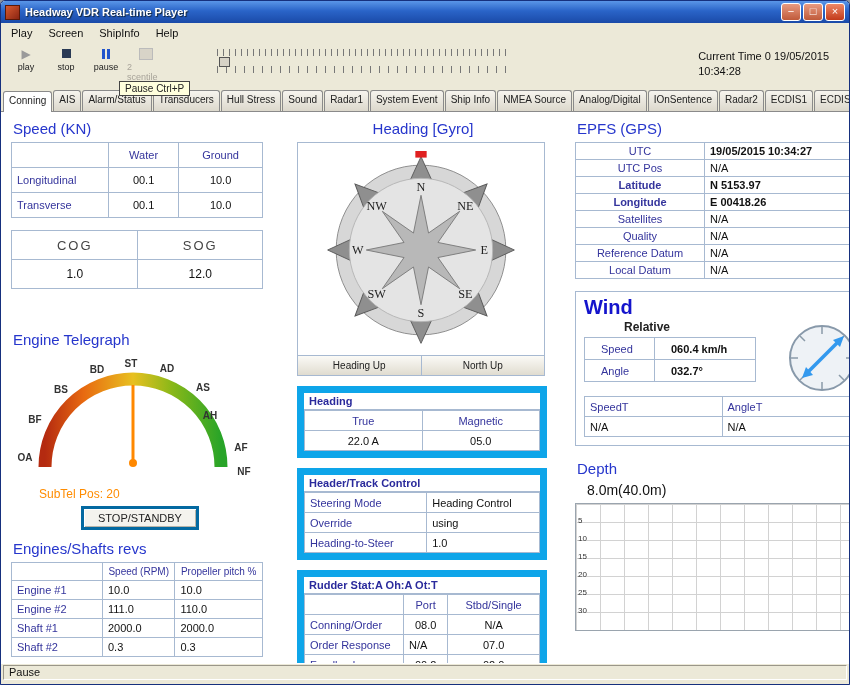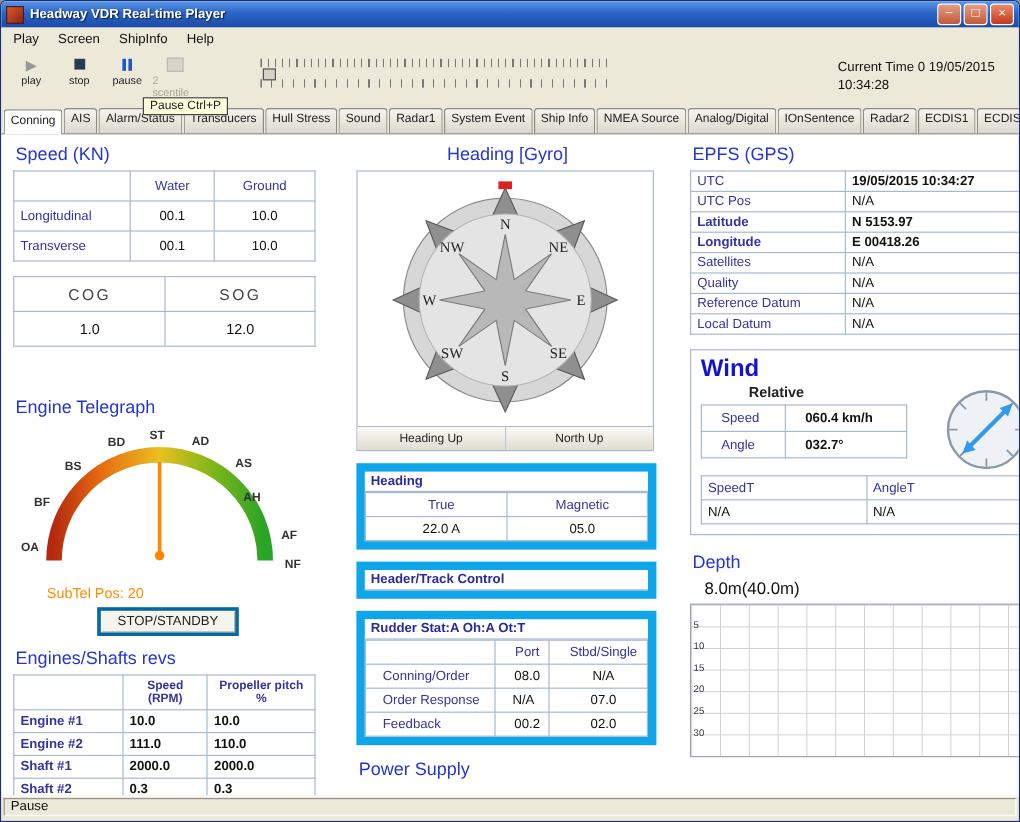--- a/index.html
+++ b/index.html
@@ -63,44 +63,44 @@
   .csv{font-size:12px;color:#111;}
   
   .ttitle{margin-top:42px;}
   .gauge{position:relative;width:246px;height:134px;}
   .tl{position:absolute;font-size:10px;font-weight:bold;color:#333;transform:translate(-50%,-50%);}
   .subtel{color:#ff8c00;font-size:12px;margin:0 0 5px 28px;}
   .btn95{display:block;margin:0 auto;background:#f4f3ee;border:3px solid #0369a1;
      box-shadow:inset 1px 1px 0 #fff,inset -1px -1px 0 #b8b4a8;font-size:11px;padding:3px 14px;color:#222;
      font-family:"Liberation Sans",sans-serif;}
   .etitle{margin-top:10px;}
-  .engt{width:252px;font-weight:bold;}
+  .engt{width:252px;}
   .engt td:first-child{width:80px;}
   .engt .hdr{font-size:10px;}
   
   .gtitle{text-align:center;}
   .cbox{border:1px solid #a7b9d1;width:248px;box-sizing:border-box;padding:8px 0 0;}
   .compass{display:block;margin:0 auto;}
   .cbtns{display:flex;margin-top:6px;border-top:1px solid #a7b9d1;}
   .cbtn{flex:1;font-size:10px;text-align:center;padding:4px 0;background:linear-gradient(#fbfaf6,#e0dcd0);
      border-right:1px solid #a7b9d1;color:#222;border-top:none;border-bottom:none;border-left:none;
      font-family:"Liberation Sans",sans-serif;}
   .cbtn:last-child{border-right:none;}
   .mpanel{margin-top:10px;border:7px solid #0ea5e9;}
   .mptitle{font-size:11px;font-weight:bold;color:#2a2a9c;padding:2px 5px;border-bottom:1px solid #a7b9d1;}
   .mpanel table{width:100%;}
-  .mpanel td{height:13px;padding-left:14px;}
+  .mpanel td{height:13px;}
   .w50{width:50%;}
   .trackT td:first-child{width:52%;}
   .rudT td:first-child{width:88px;}
   .rudT td{height:13px;}
   .pwrtitle{margin-top:12px;}
   
   .epfsT{width:290px;}
-  .epfsT td:first-child{width:118px;}
+  .epfsT td:first-child{width:118px;text-align:center;}
   .epfsT td{height:11px;padding:2px 5px;}
   .windbox{margin-top:12px;border:1px solid #a7b9d1;padding:4px 8px 8px;position:relative;width:294px;box-sizing:border-box;}
   .windtitle{color:#1414cc;font-size:20px;font-weight:bold;}
   .windsub{font-size:12px;font-weight:bold;color:#222;margin:1px 0 3px 40px;}
   .windT{width:172px;}
   .windT td:first-child{width:48px;}
   .windT td{height:15px;padding-left:16px;}
   .winddial{position:absolute;right:10px;top:30px;}
   .windT2{width:100%;margin-top:14px;}
   .windT2 td{width:50%;height:13px;}
@@ -358,20 +358,36 @@
           <tr>
             <td class="val">22.0 A</td>
             <td class="val">05.0</td>
           </tr>
         </tbody>
           </table>
       </div>
 
       <div class="mpanel">
         <div class="mptitle">Header/Track Control</div>
+        <table class="grid trackT">
+          <tbody>
+              <tr>
+            <td class="lbl">Steering Mode</td>
+            <td class="valL">Heading Control</td>
+          </tr>
+          <tr>
+            <td class="lbl">Override</td>
+            <td class="valL">using</td>
+          </tr>
+          <tr>
+            <td class="lbl">Heading-to-Steer</td>
+            <td class="valL">1.0</td>
+          </tr>
+        </tbody>
+          </table>
       </div>
 
       <div class="mpanel">
         <div class="mptitle">Rudder Stat:A Oh:A Ot:T</div>
         <table class="grid rudT">
           <tbody>
               <tr>
             <td class="lbl"></td>
             <td class="hdr">Port</td>
             <td class="hdr">Stbd/Single</td>

